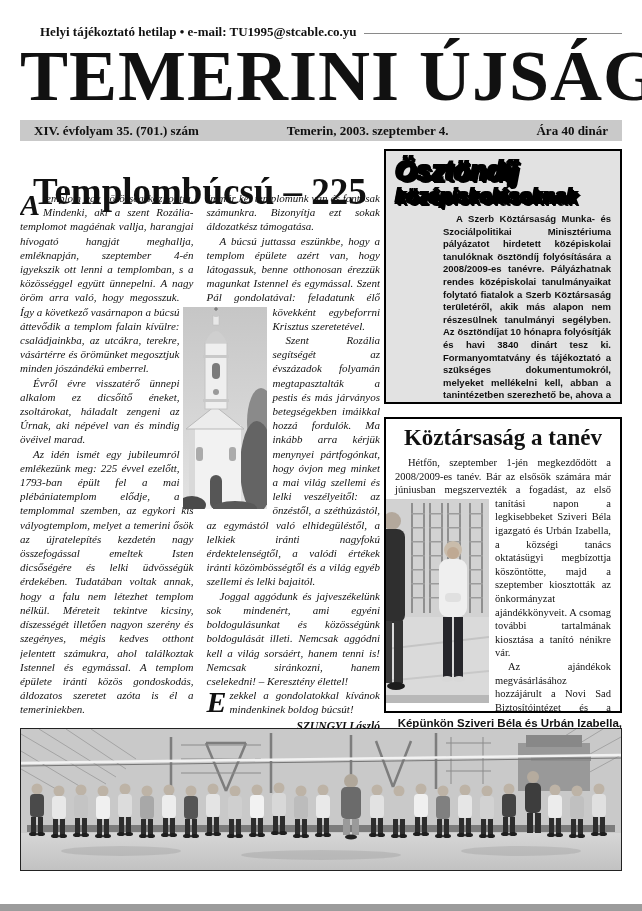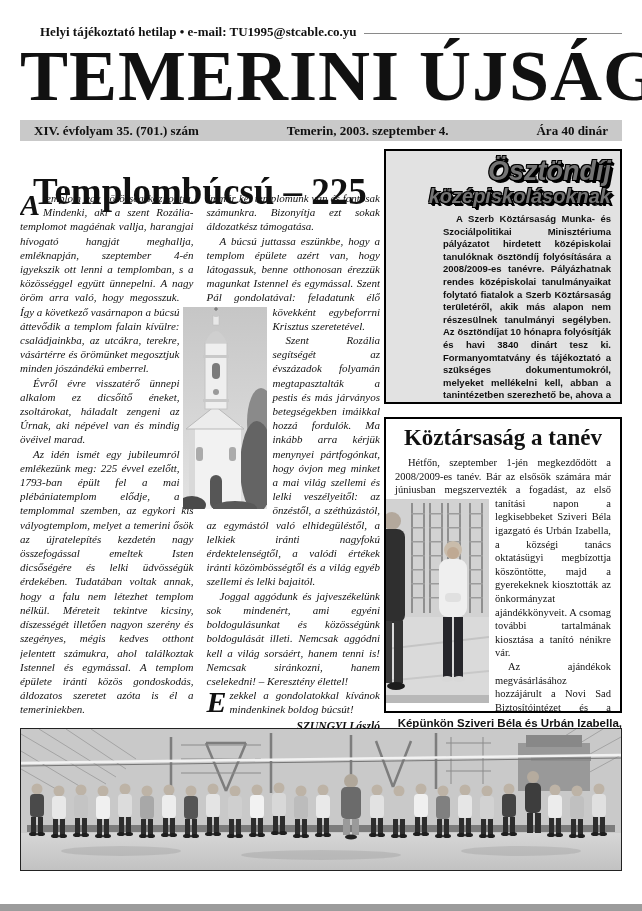--- a/index.html
+++ b/index.html
@@ -23,22 +23,22 @@
   .bp{margin:0;text-indent:13px;}
   .bp.no-indent{text-indent:0;}
   .dropcap{float:left;font-size:30px;line-height:25px;font-weight:bold;font-style:italic;padding:1px 3px 0 0;}
   .col1-spacer{float:right;width:14px;height:200px;}
   .church-float{float:left;width:84px;height:202px;margin:2px 6px 2px -24px;background:#d5d5d5;}
   .church-float svg{display:block;}
   .author{margin-top:2px;text-align:right;font-weight:bold;font-style:italic;font-size:11.5px;line-height:14.5px;}
   
   .box{position:absolute;left:384px;width:238px;box-sizing:border-box;border:2px solid #000;overflow:hidden;}
   .box-scholarship{top:149px;height:255px;background:#e2e2e2;padding:6px 9px;}
-  .fancy-title{font-family:"Liberation Sans",sans-serif;font-weight:bold;font-style:italic;text-align:right;
-               color:#737373;text-shadow:-1px -1px 0 #000,1px -1px 0 #000,-1px 1px 0 #000,1px 1px 0 #000,2px 2px 0 #000,3px 3px 0 #000;}
+  .fancy-title{font-family:"Liberation Sans",sans-serif;font-weight:bold;font-style:italic;text-align:left;
+               color:#000000;text-shadow:-1px -1px 0 #000,1px -1px 0 #000,-1px 1px 0 #000,1px 1px 0 #000,2px 2px 0 #000,3px 3px 0 #000;}
   .fancy-line1{font-size:27px;line-height:28px;}
   .fancy-line2{font-size:20px;line-height:23px;margin-bottom:5px;}
   .sans-body{font-family:"Liberation Sans",sans-serif;font-weight:bold;font-size:9.5px;line-height:12.6px;
              text-align:justify;margin-left:48px;}
   .sans-body p{margin:0;text-indent:13px;}
   .box-school{top:417px;height:296px;background:#fff;padding:5px 9px;}
   .school-title{font-weight:bold;font-size:23px;line-height:26px;text-align:center;margin:1px 0 5px 0;}
   .serif-body{font-size:10.5px;line-height:13.6px;text-align:justify;}
   .serif-body p{margin:0;text-indent:13px;}
   .school-float{float:left;width:104px;height:204px;margin:2px 6px 0 -10px;background:#cfcfcf;}
@@ -173,21 +173,21 @@
             <circle cx="68" cy="51" r="9" fill="#c9bcab"></circle>
             <circle cx="68" cy="54" r="6" fill="#bfa993"></circle>
             <rect x="54" y="60" width="28" height="58" rx="9" fill="#efefef"></rect>
             <rect x="60" y="94" width="16" height="9" rx="4" fill="#e0e0e0"></rect>
             <rect x="58" y="118" width="9" height="60" fill="#26262b"></rect>
             <rect x="69" y="118" width="9" height="60" fill="#26262b"></rect>
             <ellipse cx="62" cy="180" rx="6" ry="3" fill="#d8d8d8"></ellipse>
             <ellipse cx="74" cy="180" rx="6" ry="3" fill="#d8d8d8"></ellipse>
           </svg>
         </span>
-        <span>napon a legkisebbeket Sziveri Béla igazgató és Urbán Izabella, a községi tanács oktatásügyi megbízottja köszöntötte, majd a gyerekeknek kiosztották az önkormányzat ajándékkönyveit. A csomag további tartalmának kiosztása a tanító nénikre vár.</span>
+        <span>napon a legkisebbeket Sziveri Béla igazgató és Urbán Izabella, a községi tanács oktatásügyi megbízottja köszöntötte, majd a szeptember kiosztották az önkormányzat ajándékkönyveit. A csomag további tartalmának kiosztása a tanító nénikre vár.</span>
       </p>
       <p>Az ajándékok megvásárlásához hozzájárult a Novi Sad Biztosítóintézet és a Papirus papírbolt.</p>
     </div>
   </div>
 
   <div class="caption">
     <div>Képünkön Sziveri Béla és Urbán Izabella,</div>
     <div>lent: az elsősök</div>
   </div>
 

